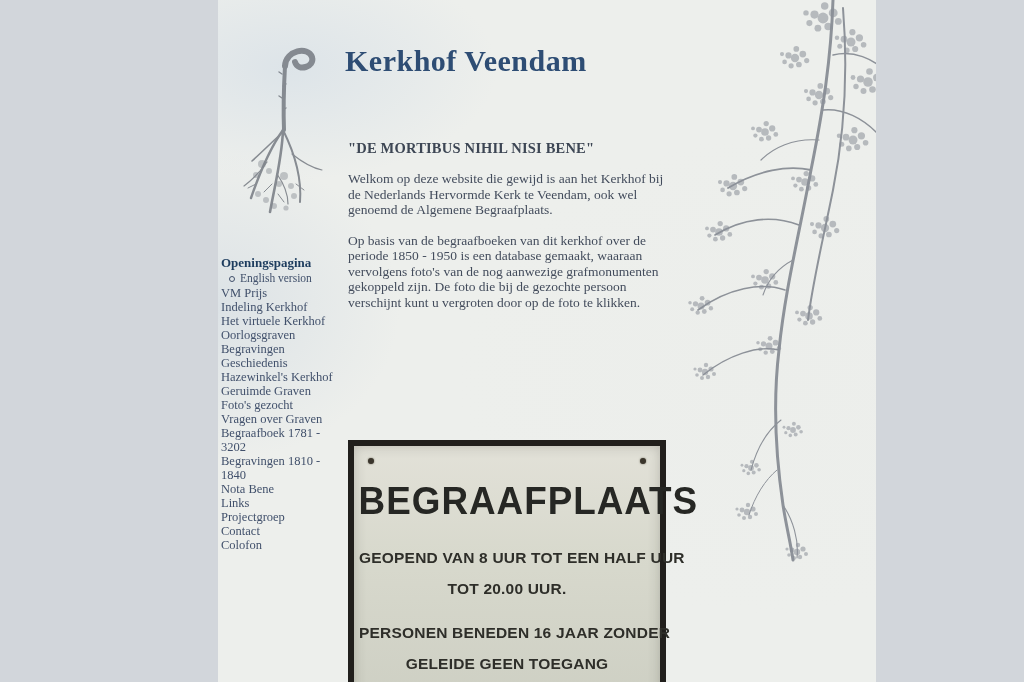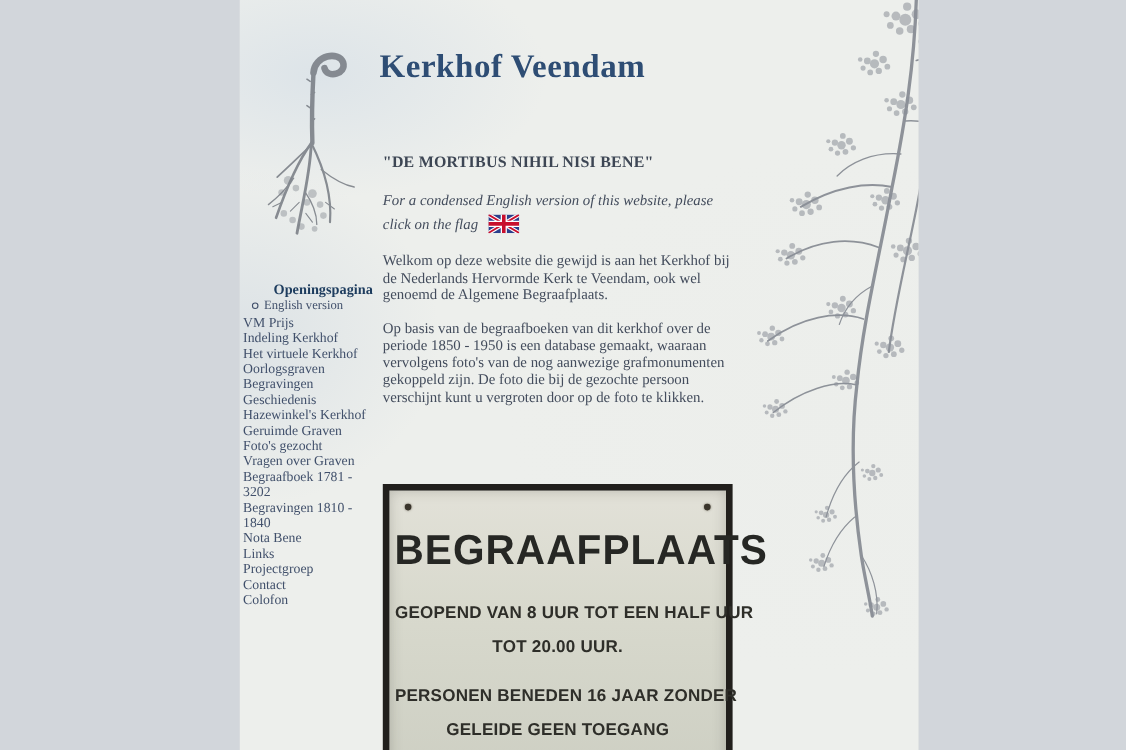--- a/index.html
+++ b/index.html
@@ -1,17 +1,17 @@
 <!DOCTYPE html>
 <html><head>
 <meta charset="utf-8">
 <style>
   html,body{margin:0;padding:0;}
   body{font-family:"Liberation Serif", serif; background:#d2d6db;}
-  .stage{position:relative;width:835px;height:682px;overflow:hidden;background:#d2d6db;}
+  .stage{position:relative;width:835px;height:682px;overflow:hidden;background:#d2d6db;padding-left:41px;}
 
   
   .page{
     position:absolute;left:218px;top:0;width:692px;height:682px;overflow:hidden;
     background-color:#edefec;
     background-image:
       radial-gradient(ellipse 300px 160px at 10% 10%, rgba(218,226,232,.85), rgba(218,226,232,0) 70%),
       radial-gradient(ellipse 260px 220px at 0% 45%, rgba(209,218,226,.6), rgba(209,218,226,0) 70%),
       radial-gradient(ellipse 420px 320px at 80% 55%, rgba(236,238,235,.9), rgba(236,238,235,0) 75%);
   }
@@ -30,21 +30,21 @@
   .content{position:absolute;left:130px;top:136px;width:324px;color:#434c5c;}
   .motto{font-weight:bold;font-size:14.5px;color:#3d4654;letter-spacing:.2px;margin:4px 0 14px 0;}
   .english-note{font-style:italic;font-size:13.5px;line-height:22px;margin:0 0 14px 0;}
   .flag{display:inline-block;vertical-align:-4px;margin-left:6px;cursor:pointer;}
   .content p{font-size:13.5px;line-height:15.5px;margin:0 0 15px 0;}
   .bold-word{font-weight:bold;}
 
   
   .sidebar{position:absolute;left:3px;top:256px;width:118px;font-size:12.5px;line-height:14px;color:#41506b;}
   .sidebar a{display:block;color:#41506b;text-decoration:none;cursor:pointer;}
-  .sidebar .head{font-weight:bold;color:#1d3c5e;font-size:13px;text-align:right;}
+  .sidebar .head{font-weight:bold;color:#1d3c5e;font-size:13px;}
   .sub-item{display:block;margin:1px 0 1px 6px;font-size:11.5px;cursor:pointer;}
   .ring{display:inline-block;width:4px;height:4px;border:1px solid #41506b;border-radius:50%;margin:0 5px 1px 2px;vertical-align:middle;}
 
   
   .sign{
     position:absolute;left:130px;top:440px;width:318px;height:320px;box-sizing:border-box;
     border:6px solid #211f1c;cursor:pointer;
     background:linear-gradient(180deg,#e2e1d8 0%, #d8d9cd 35%, #caccc0 100%);
     box-shadow:inset 0 0 12px rgba(60,60,50,.25);
   }
@@ -165,30 +165,20 @@
       <a>Nota Bene</a>
       <a>Links</a>
       <a>Projectgroep</a>
       <a>Contact</a>
       <a>Colofon</a>
     </nav>
 
     <div class="content">
       <div class="motto">"DE MORTIBUS NIHIL NISI BENE"</div>
 
-      <div class="english-note">
-        <span>For a condensed English version of this website, please click on the flag</span>
-        <svg class="flag" width="28" height="17" viewBox="0 0 60 36">
-          <rect width="60" height="36" fill="#2b3f8c"></rect>
-          <path d="M0 0 L60 36 M60 0 L0 36" stroke="#ffffff" stroke-width="8"></path>
-          <path d="M0 0 L60 36 M60 0 L0 36" stroke="#c8102e" stroke-width="3.5"></path>
-          <path d="M30 0 V36 M0 18 H60" stroke="#ffffff" stroke-width="12"></path>
-          <path d="M30 0 V36 M0 18 H60" stroke="#c8102e" stroke-width="7"></path>
-        </svg>
-      </div>
 
       <p>Welkom op deze website die gewijd is aan het Kerkhof bij de Nederlands Hervormde Kerk te Veendam, ook wel genoemd de Algemene Begraafplaats.</p>
       <p>Op basis van de begraafboeken van dit kerkhof over de periode 1850 - 1950 is een database gemaakt, waaraan vervolgens foto's van de nog aanwezige grafmonumenten gekoppeld zijn. De foto die bij de gezochte persoon verschijnt kunt u vergroten door op de foto te klikken.</p>
     </div>
 
     <div class="sign">
       <span class="screw left"></span>
       <span class="screw right"></span>
       <div class="sign-title">BEGRAAFPLAATS</div>
       <div class="sign-lines">

